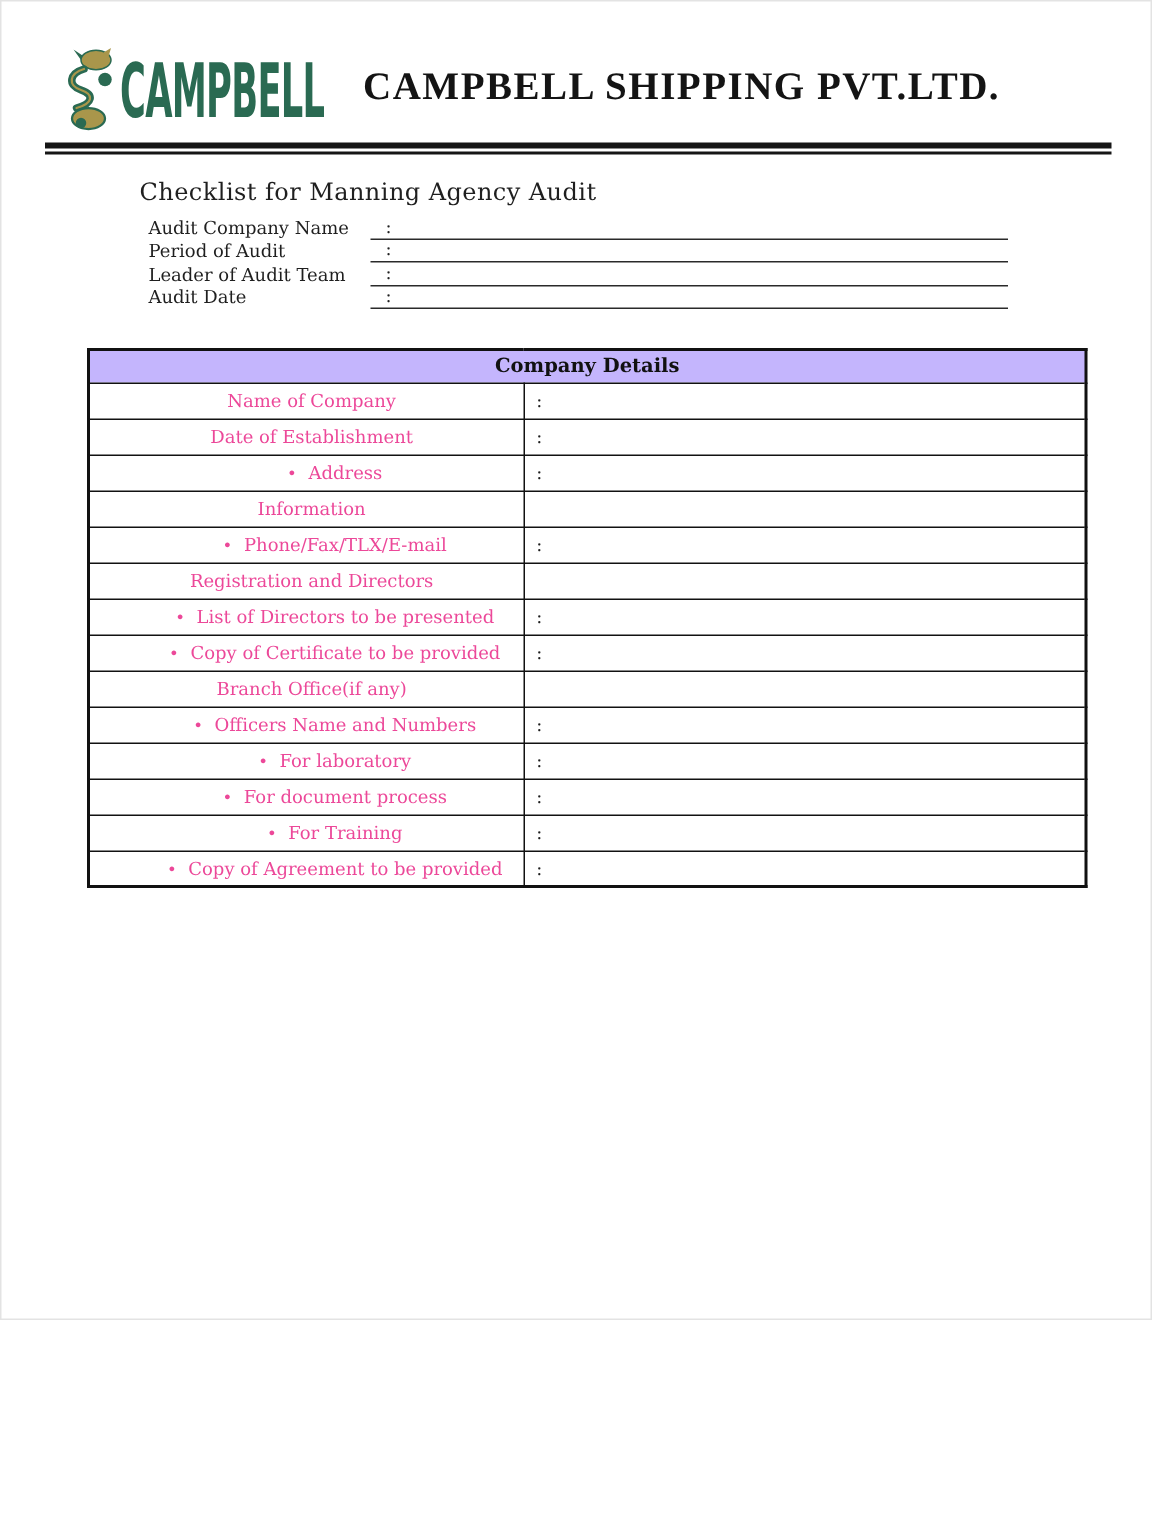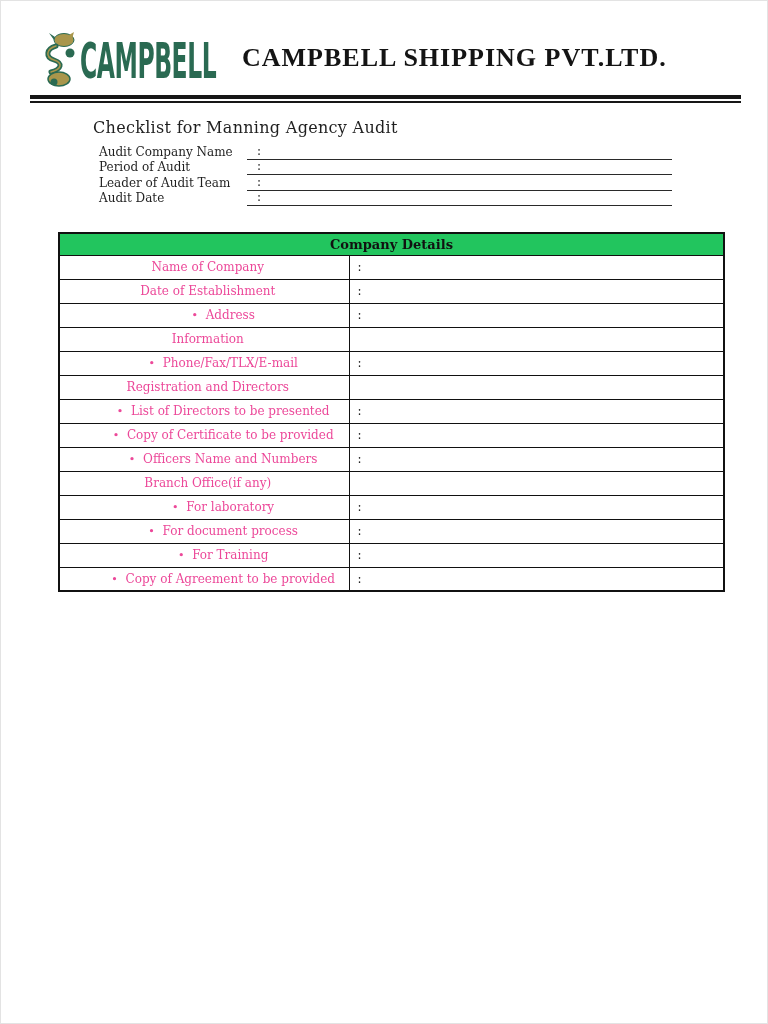--- a/index.html
+++ b/index.html
@@ -1,19 +1,19 @@
 <!DOCTYPE html>
 <html><head>
 <meta charset="utf-8">
 <style>
   * { margin:0; padding:0; box-sizing:border-box; }
   html,body { background:#ffffff; }
   .page {
     position:relative;
-    width:768px; height:1024px;
+    width:768px; height:880px;
     background:#ffffff;
     font-family:"DejaVu Serif","Liberation Serif",serif;
     color:#1a1a1a;
     overflow:hidden;
     box-shadow: inset 0 0 0 1px #e3e3e3;
   }
 
   
   .logo {
     position:absolute; left:42px; top:31px;
@@ -84,21 +84,21 @@
     font-size:12px;
   }
   .details-table col.c1 { width:290px; }
   .details-table th, .details-table td {
     border:1px solid #111111;
     vertical-align:middle;
   }
   .details-table { border:2px solid #111111; }
   .details-table th {
     height:22px;
-    background:#22c55e;
+    background:#c4b5fd;
     font-size:13px; font-weight:bold;
     text-align:center;
     color:#111;
   }
   .details-table td { height:24px; }
   td.label-cell { padding-left:7px; color:#ec4899; white-space:nowrap;text-align:center; }
   td.label-cell.indent { padding-left:30px; }
   .bullet {
     display:inline-block; width:22px;
     font-size:11px; vertical-align:middle;
@@ -198,28 +198,28 @@
       </tr>
       <tr>
         <td class="label-cell indent"><span class="bullet">•</span><span>List of Directors to be presented</span></td>
         <td class="value-cell">:</td>
       </tr>
       <tr>
         <td class="label-cell indent"><span class="bullet">•</span><span>Copy of Certificate to be provided</span></td>
         <td class="value-cell">:</td>
       </tr>
       <tr>
-        <td class="label-cell indent"><span class="bullet">•</span><span>Officers Name and Numbers</span></td>
-        <td class="value-cell">:</td>
-      </tr>
-      <tr>
         <td class="label-cell">Branch Office(if any)</td>
         <td class="value-cell"></td>
       </tr>
       <tr>
+        <td class="label-cell indent"><span class="bullet">•</span><span>Officers Name and Numbers</span></td>
+        <td class="value-cell">:</td>
+      </tr>
+      <tr>
         <td class="label-cell indent"><span class="bullet">•</span><span>For laboratory</span></td>
         <td class="value-cell">:</td>
       </tr>
       <tr>
         <td class="label-cell indent"><span class="bullet">•</span><span>For document process</span></td>
         <td class="value-cell">:</td>
       </tr>
       <tr>
         <td class="label-cell indent"><span class="bullet">•</span><span>For Training</span></td>
         <td class="value-cell">:</td>

